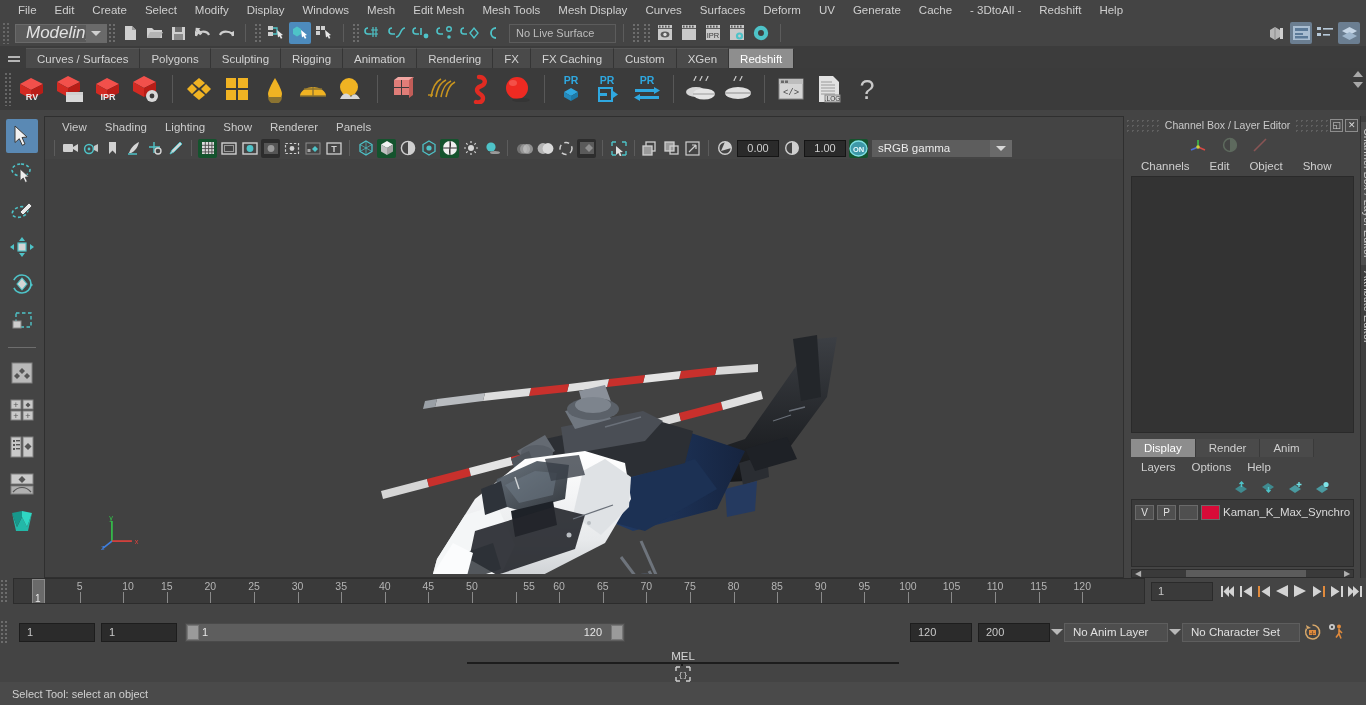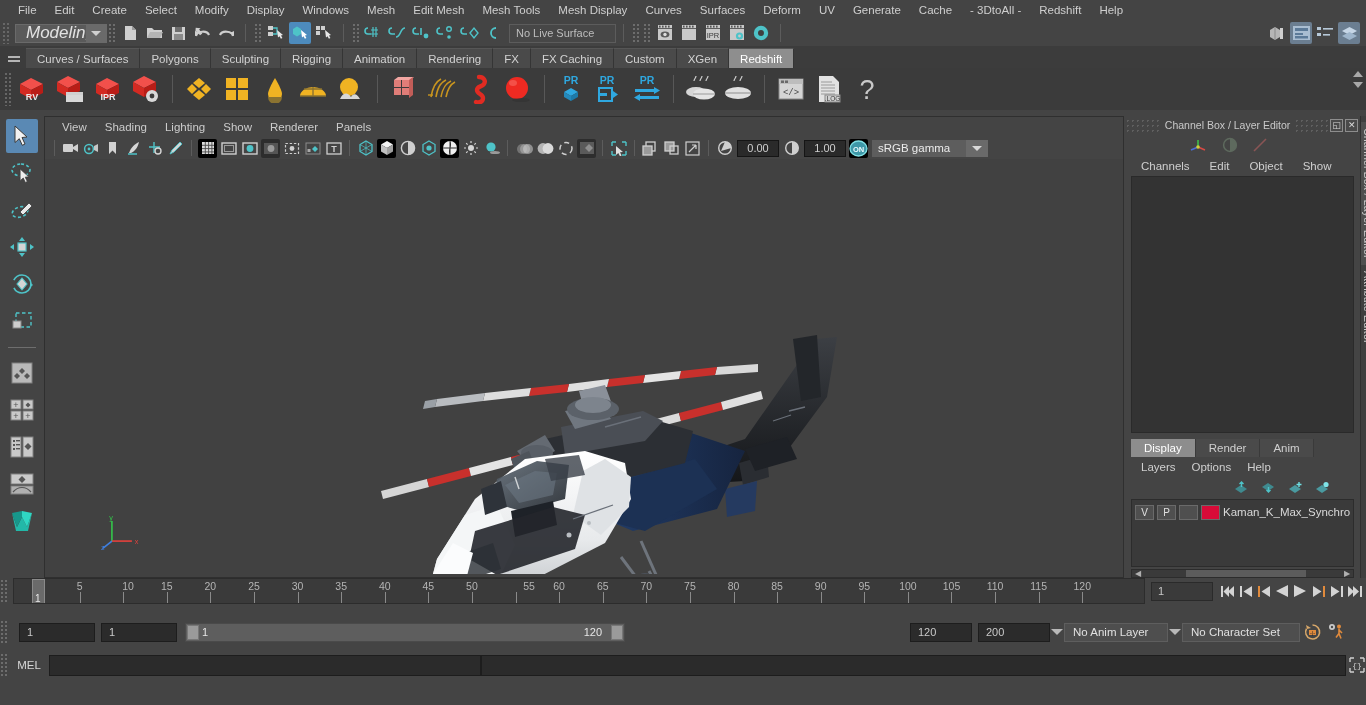--- a/index.html
+++ b/index.html
@@ -58,25 +58,25 @@
   .tbtn { width:32px; height:34px; margin-bottom:3px; display:flex; align-items:center; justify-content:center; border-radius:2px;}
   .tbtn.active { background:#5a89b4; }
   .tbdiv { width:28px; height:1px; background:#6e6e6e; margin:6px 0 8px 0; }
 
   
   .vpwrap { flex:1; background:#444; display:flex; flex-direction:column; border:1px solid #2f2f2f; margin-right:1px;}
   .vpmenu { height:20px; background:#444444; display:flex; align-items:center; padding-left:8px;}
   .vpmenu .mi { padding:0 9px; font-size:11.5px; color:#cccccc; line-height:20px; }
   .vptool { height:22px; background:#444444; display:flex; align-items:center; padding-left:4px; }
   .vico { width:19px; height:19px; display:inline-flex; align-items:center; justify-content:center; margin:0 1px; border-radius:2px;}
-  .vico.on { background:#000000; }
+  .vico.on { background:#14532d; }
   .vico.dark { background:#2d2d2d; }
   .vsep { width:1px; height:16px; background:#5c5c5c; margin:0 5px; }
   .numfield { width:42px; height:17px; background:#2a2a2a; border:1px solid #151515; color:#cfcfcf; font-size:11px; display:flex; align-items:center; justify-content:center; margin:0 2px;}
-  .gammabox { width:116px; height:17px; background:#5d5d5d; display:flex; align-items:center; padding-left:6px; color:#eaeaea; font-size:11.5px; margin-left:3px; position:relative;}
+  .gammabox { width:140px; height:17px; background:#5d5d5d; display:flex; align-items:center; padding-left:6px; color:#eaeaea; font-size:11.5px; margin-left:3px; position:relative;}
   .gammabox .gda { position:absolute; right:0; top:0; bottom:0; width:22px; background:#6a6a6a; display:flex; align-items:center; justify-content:center;}
   .gammabox .gda i { border-left:5px solid transparent; border-right:5px solid transparent; border-top:5px solid #d8d8d8; }
   .viewport { flex:1; background:#414141; position:relative; overflow:hidden; }
   .vplabel { position:absolute; bottom:4px; left:0; right:0; text-align:center; font-size:10.5px; color:#dcdcdc; font-weight:bold;}
   .axisgiz { position:absolute; left:56px; bottom:25px; width:40px; height:40px; }
 
   
   .rdock { width:241px; background:#444444; display:flex; }
   .rdock-inner { flex:1; display:flex; flex-direction:column; }
   .cbhead { height:18px; display:flex; align-items:center; background:#444; }
@@ -121,21 +121,21 @@
   .rangewrap { position:absolute; left:0; top:620px; right:0; height:24px; background:#444; display:flex; align-items:center;}
   .rfield { height:19px; background:#2b2b2b; border:1px solid #1d1d1d; color:#c9c9c9; font-size:11px; display:flex; align-items:center; padding-left:7px;}
   .rangebar { height:19px; background:#5e5e5e; border:1px solid #4a4a4a; display:flex; align-items:center; position:relative;}
   .rangebar .hnd { width:12px; height:15px; background:#9a9a9a; border:1px solid #777; position:absolute;}
   .rangebar .lab { position:absolute; font-size:11px; color:#e6e6e6;}
   .drop { width:14px; height:19px; display:flex; align-items:center; justify-content:center;}
   .drop i { border-left:6px solid transparent; border-right:6px solid transparent; border-top:6px solid #b8b8b8;}
   .animlayer { height:19px; background:#4e4e4e; border:1px solid #5e5e5e; display:flex; align-items:center; padding-left:8px; font-size:11.5px; color:#e0e0e0;}
 
   
-  .cmdwrap { position:absolute; left:0; top:650px; right:0; height:30px; background:#444; display:flex; align-items:center;}
+  .cmdwrap { position:absolute; left:0; top:650px; right:0; height:30px; background:#444; display:flex; align-items:center;flex-direction:column;}
   .mellabel { width:40px; text-align:center; font-size:11.5px; color:#d6d6d6;}
   .cmdfield { height:21px; background:#2b2b2b; border:1px solid #1d1d1d;}
   .cmdout { height:21px; background:#2b2b2b; border:1px solid #1d1d1d; flex:1; margin-right:2px;}
   .cmdbtn { width:18px; height:21px; display:flex; align-items:center; justify-content:center;}
 
   
   .statusbar { position:absolute; left:0; top:682px; right:0; height:23px; background:#4a4a4a; display:flex; align-items:center;}
   .statusbar .txt { padding-left:12px; font-size:11px; color:#d0d0d0;}
 </style>
 </head>
@@ -1254,14 +1254,18 @@
     <div class="cmdfield" style="width:432px;"></div>
     <div class="cmdout"></div>
     <div class="cmdbtn">
       <svg width="16" height="16" viewBox="0 0 16 16">
           <path d="M1 1h4M1 1v4M15 1h-4M15 1v4M1 15h4M1 15v-4M15 15h-4M15 15v-4" stroke="#cfcfcf" stroke-width="1.4" fill="none"></path>
           <text x="8" y="11" font-size="8" fill="#cfcfcf" text-anchor="middle" font-family="Liberation Mono">{}</text>
         </svg>
     </div>
   </div>
 
+  <div class="statusbar">
+
+    <div class="txt">Select Tool: select an object</div>
+  </div>
 
 </div>
 
 </body></html>

